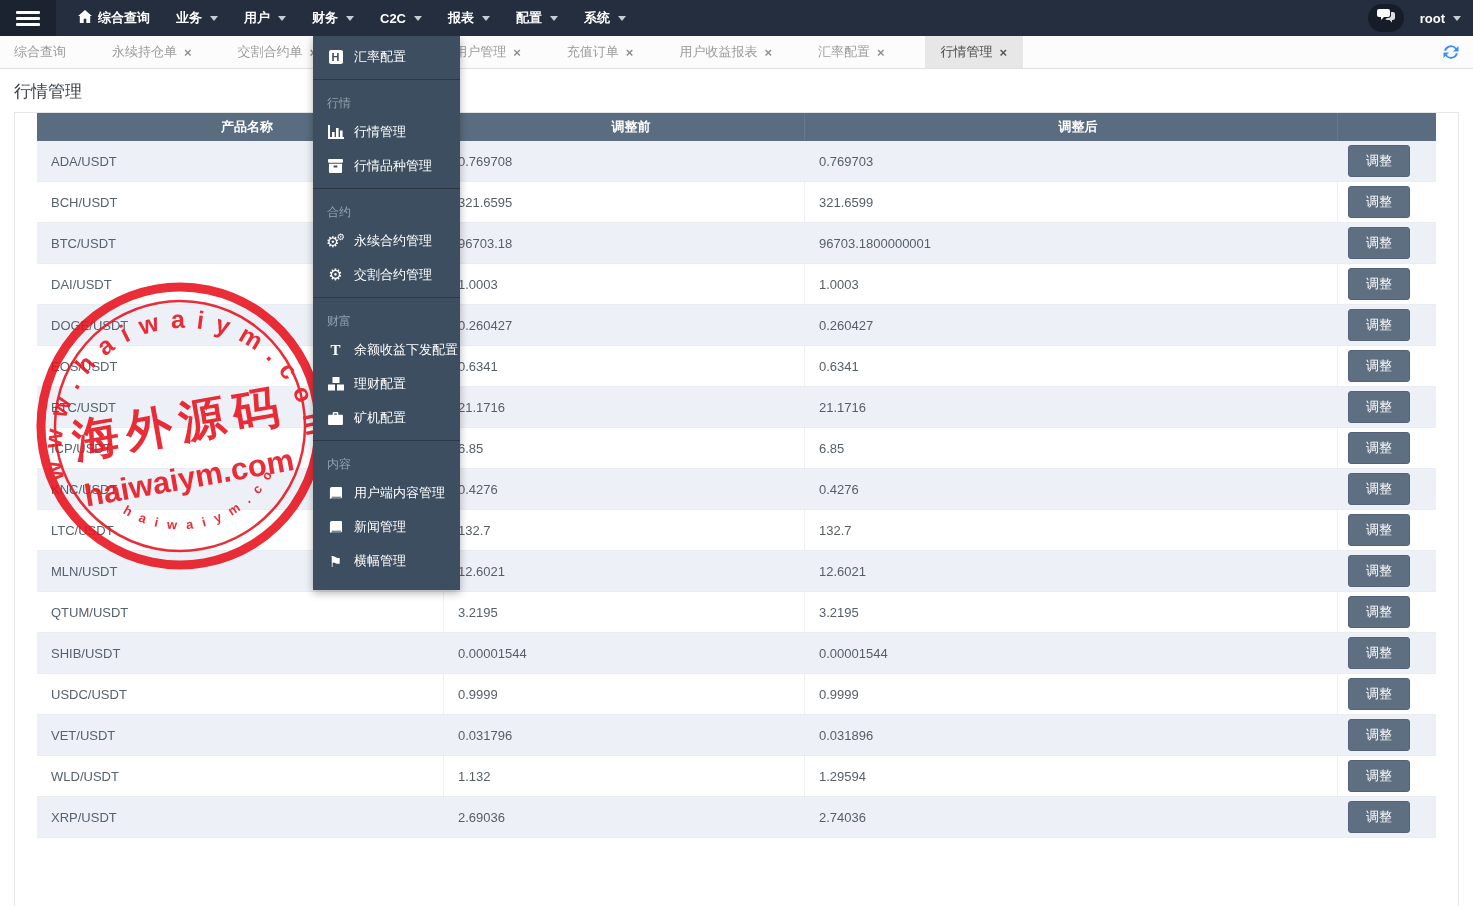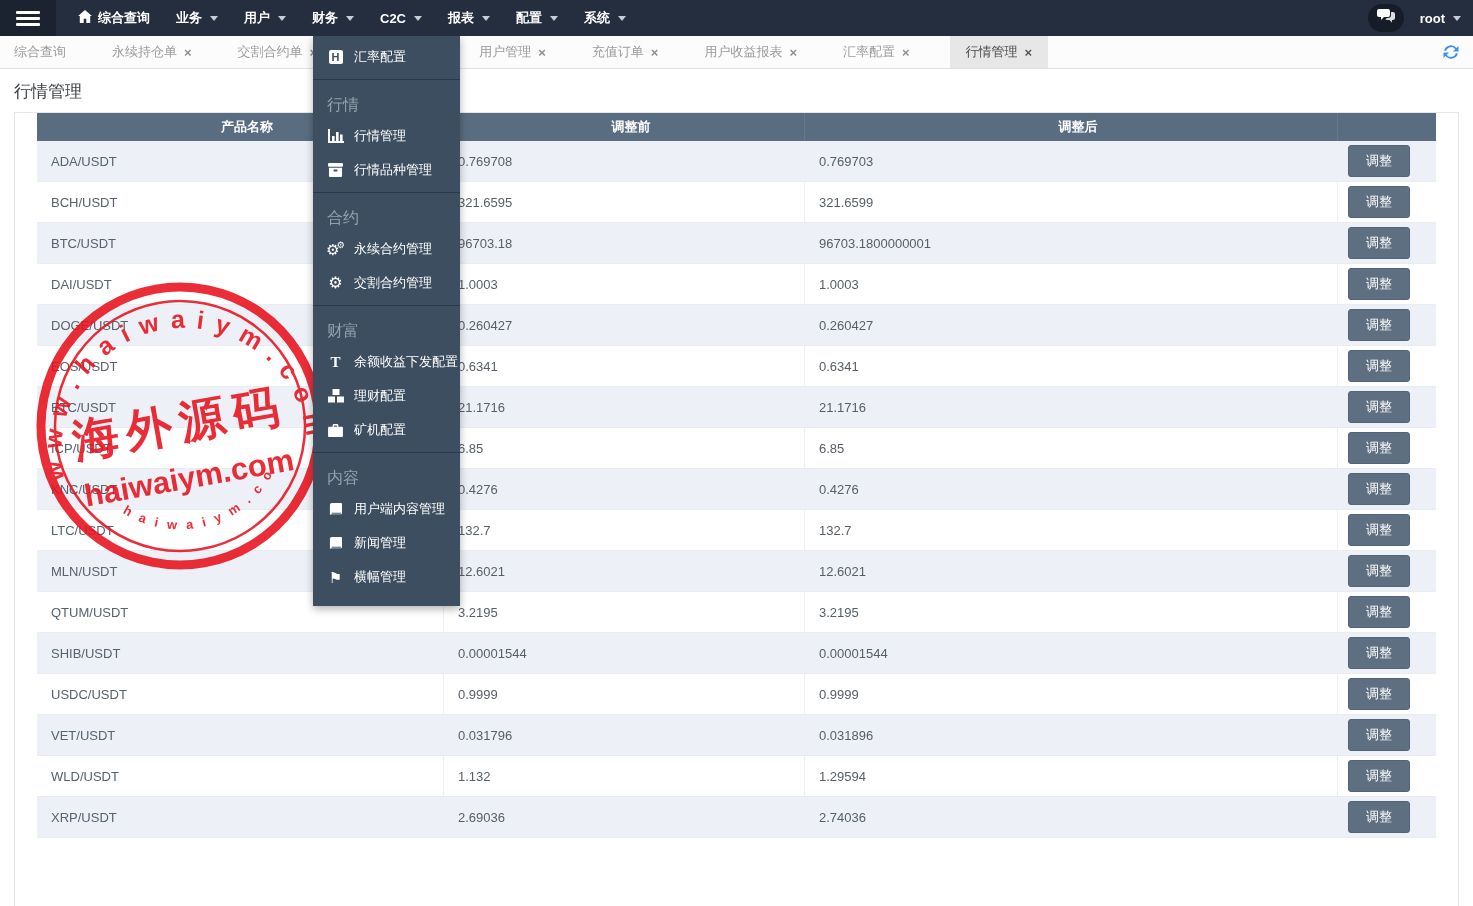--- a/index.html
+++ b/index.html
@@ -12,42 +12,42 @@
   .nav-item{display:flex;align-items:center;gap:6px;margin:0 13px;color:#fff;font-size:13px;font-weight:bold;cursor:pointer;white-space:nowrap;}
   .nav-item:first-of-type{margin-left:22px;}
   .caret{width:0;height:0;border-left:4px solid transparent;border-right:4px solid transparent;border-top:5px solid #c6cdd5;margin-left:2px;}
   .nav-right{margin-left:auto;display:flex;align-items:center;gap:16px;padding-right:12px;}
   .chat-btn{width:36px;height:28px;background:#161d29;border-radius:14px;display:flex;align-items:center;justify-content:center;cursor:pointer;}
   .username{color:#fff;font-size:13px;font-weight:bold;display:flex;align-items:center;gap:6px;cursor:pointer;}
   
   .tabbar{height:32px;background:#fcfcfc;border-bottom:1px solid #e1e1e1;display:flex;align-items:stretch;padding-left:8px;position:relative;}
   .tab{display:flex;align-items:center;gap:7px;padding:0 6px;margin-right:34px;font-size:13px;color:#9b9b9b;cursor:pointer;white-space:nowrap;}
   .tab .x{font-weight:bold;font-size:13px;color:#8f8f8f;line-height:1;}
-  .tab.gap{margin-left:116px;}
+  .tab.gap{margin-left:91px;}
   .tab.active{background:#e7e7e7;color:#4a4a4a;padding:0 16px;}
   .tab.active .x{color:#555;}
   .refresh-btn{position:absolute;right:12px;top:6px;width:20px;height:20px;cursor:pointer;}
   
   .page-title{font-size:17px;color:#3c4248;padding:11px 0 0 14px;}
   .card{position:absolute;left:14px;right:14px;top:112px;bottom:0;background:#fff;border:1px solid #e4e7ea;border-bottom:none;padding:0 22px;}
   .panel-title{font-size:13px;font-weight:bold;color:#333;padding:14px 0 15px 0;}
   table{width:100%;border-collapse:collapse;font-size:13px;table-layout:fixed;}
   thead th{background:#5a6c80;color:#fff;font-weight:bold;text-align:center;height:28px;padding:0 0 0 14px;border-right:1px solid #66788c;}
   thead th:last-child{border-right:none;}
   th.c1{width:392px;} th.c2{width:346px;margin-top:32px;} th.c3{width:518px;}
   tbody td{height:40px;padding:0 0 0 14px;border-bottom:1px solid #e9ecf0;border-right:1px solid #edeff2;color:#565e66;}
   tbody td:last-child{border-right:none;}
   tbody tr:nth-child(odd){background:#edf1f7;}
   td.name{color:#56626e;}
   td.act{padding-left:10px;}
   .adjust-btn{background:#5f6f82;color:#fff;border:1px solid #54637a;border-radius:3px;padding:6px 17px;font-size:13px;cursor:pointer;font-family:inherit;}
   
   .dropdown{position:absolute;left:313px;top:36px;width:147px;background:#3d4e60;z-index:50;padding:4px 0 12px 0;box-shadow:0 3px 8px rgba(0,0,0,.3);}
   .dd-item{display:flex;align-items:center;gap:10px;padding:8px 14px;color:#fff;font-size:13px;cursor:pointer;white-space:nowrap;}
-  .dd-header{color:#94a1af;font-size:16px;padding:10px 16px 3px 14px;}
+  .dd-header{color:#94a1af;font-size:12px;padding:10px 16px 3px 14px;}
   .dd-divider{border-top:1px solid rgba(0,0,0,.28);margin:5px 0;}
   .dd-icon{width:17px;display:flex;justify-content:center;align-items:center;flex:none;}
   .uni{color:#fff;font-size:14px;line-height:1;}
   .hsq{width:14px;height:14px;background:#fff;border-radius:2px;color:#3d4e60;font-weight:bold;font-size:11px;display:flex;align-items:center;justify-content:center;}
   .t-ic{font-family:"Liberation Serif","DejaVu Serif",serif;font-weight:bold;font-size:15px;color:#fff;line-height:1;}
   
   .stamp{position:absolute;left:30px;top:276px;width:300px;height:300px;z-index:40;pointer-events:none;opacity:.88;transform:rotate(-10deg);}
 </style>
 </head>
 <body>

